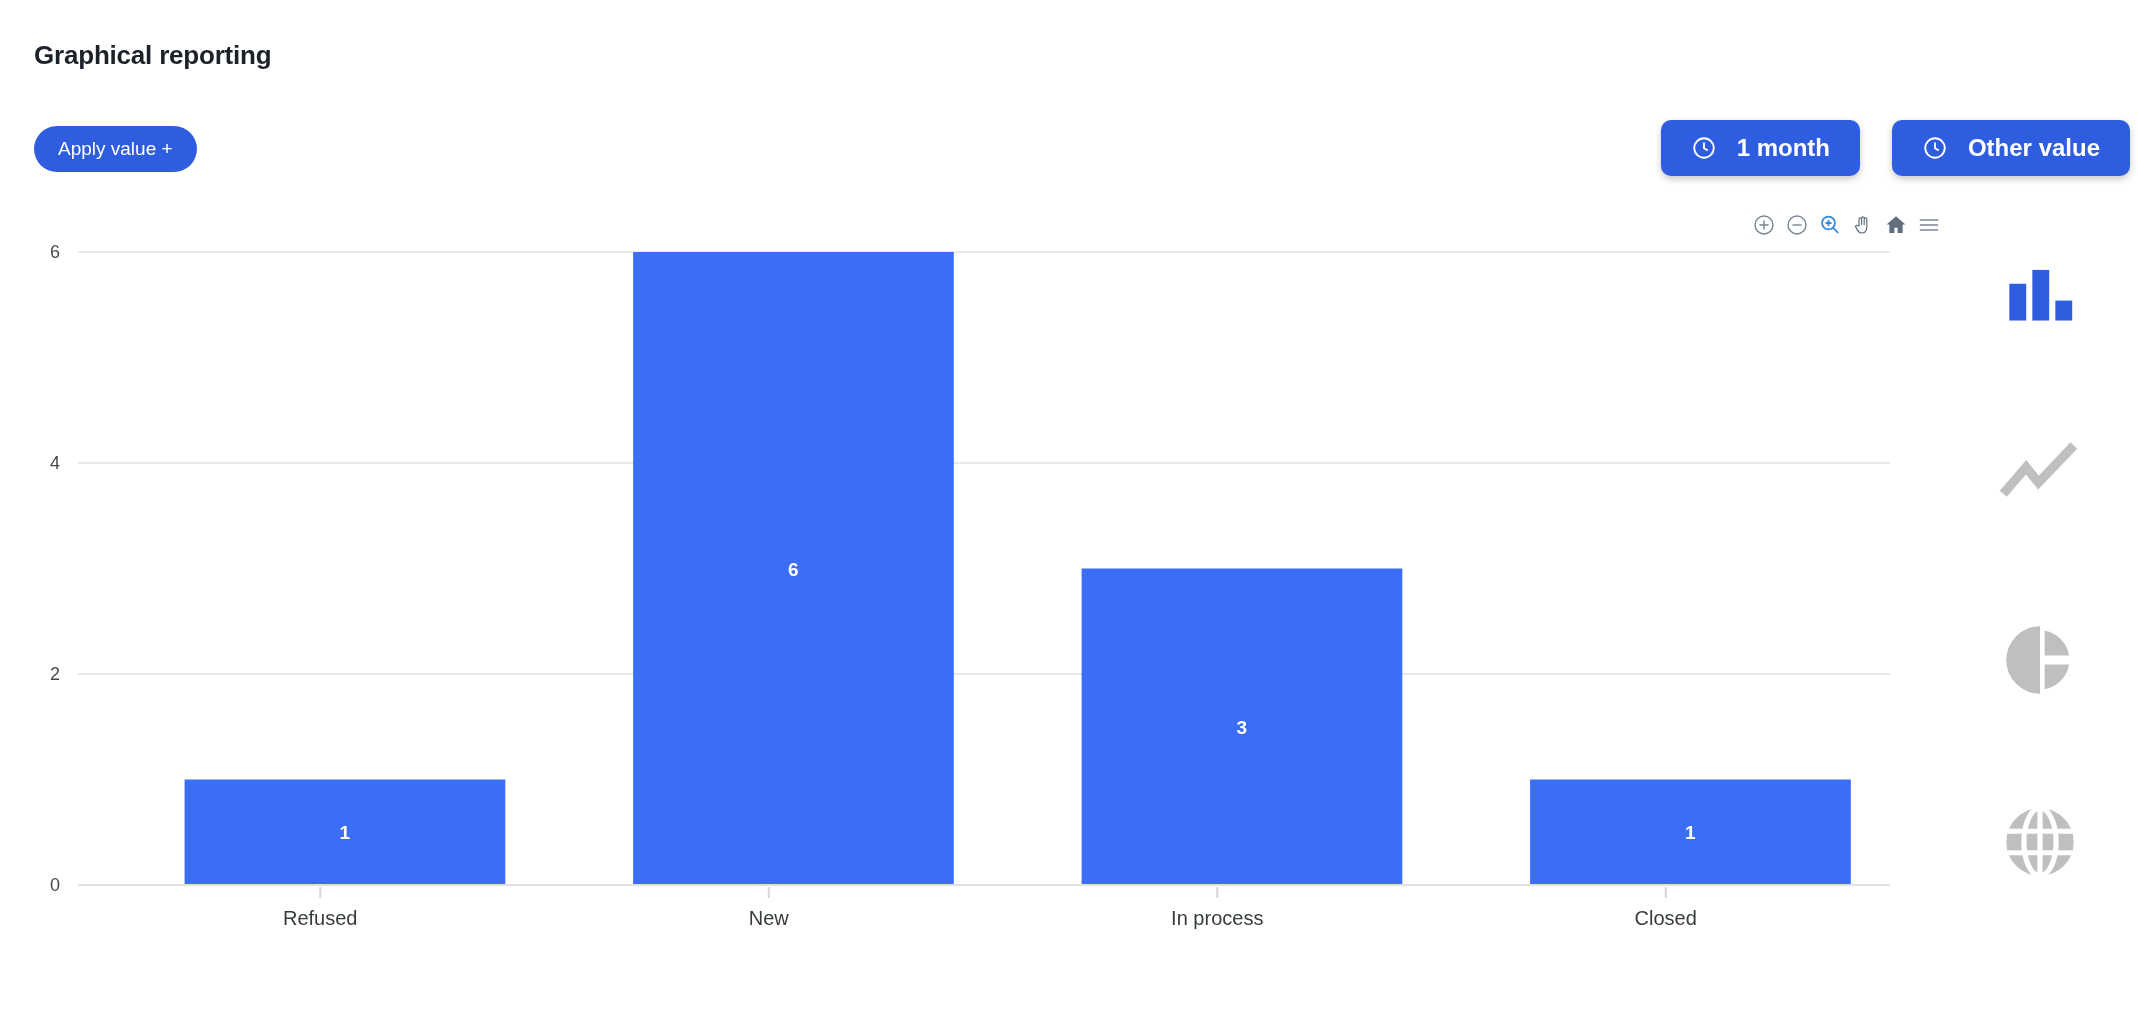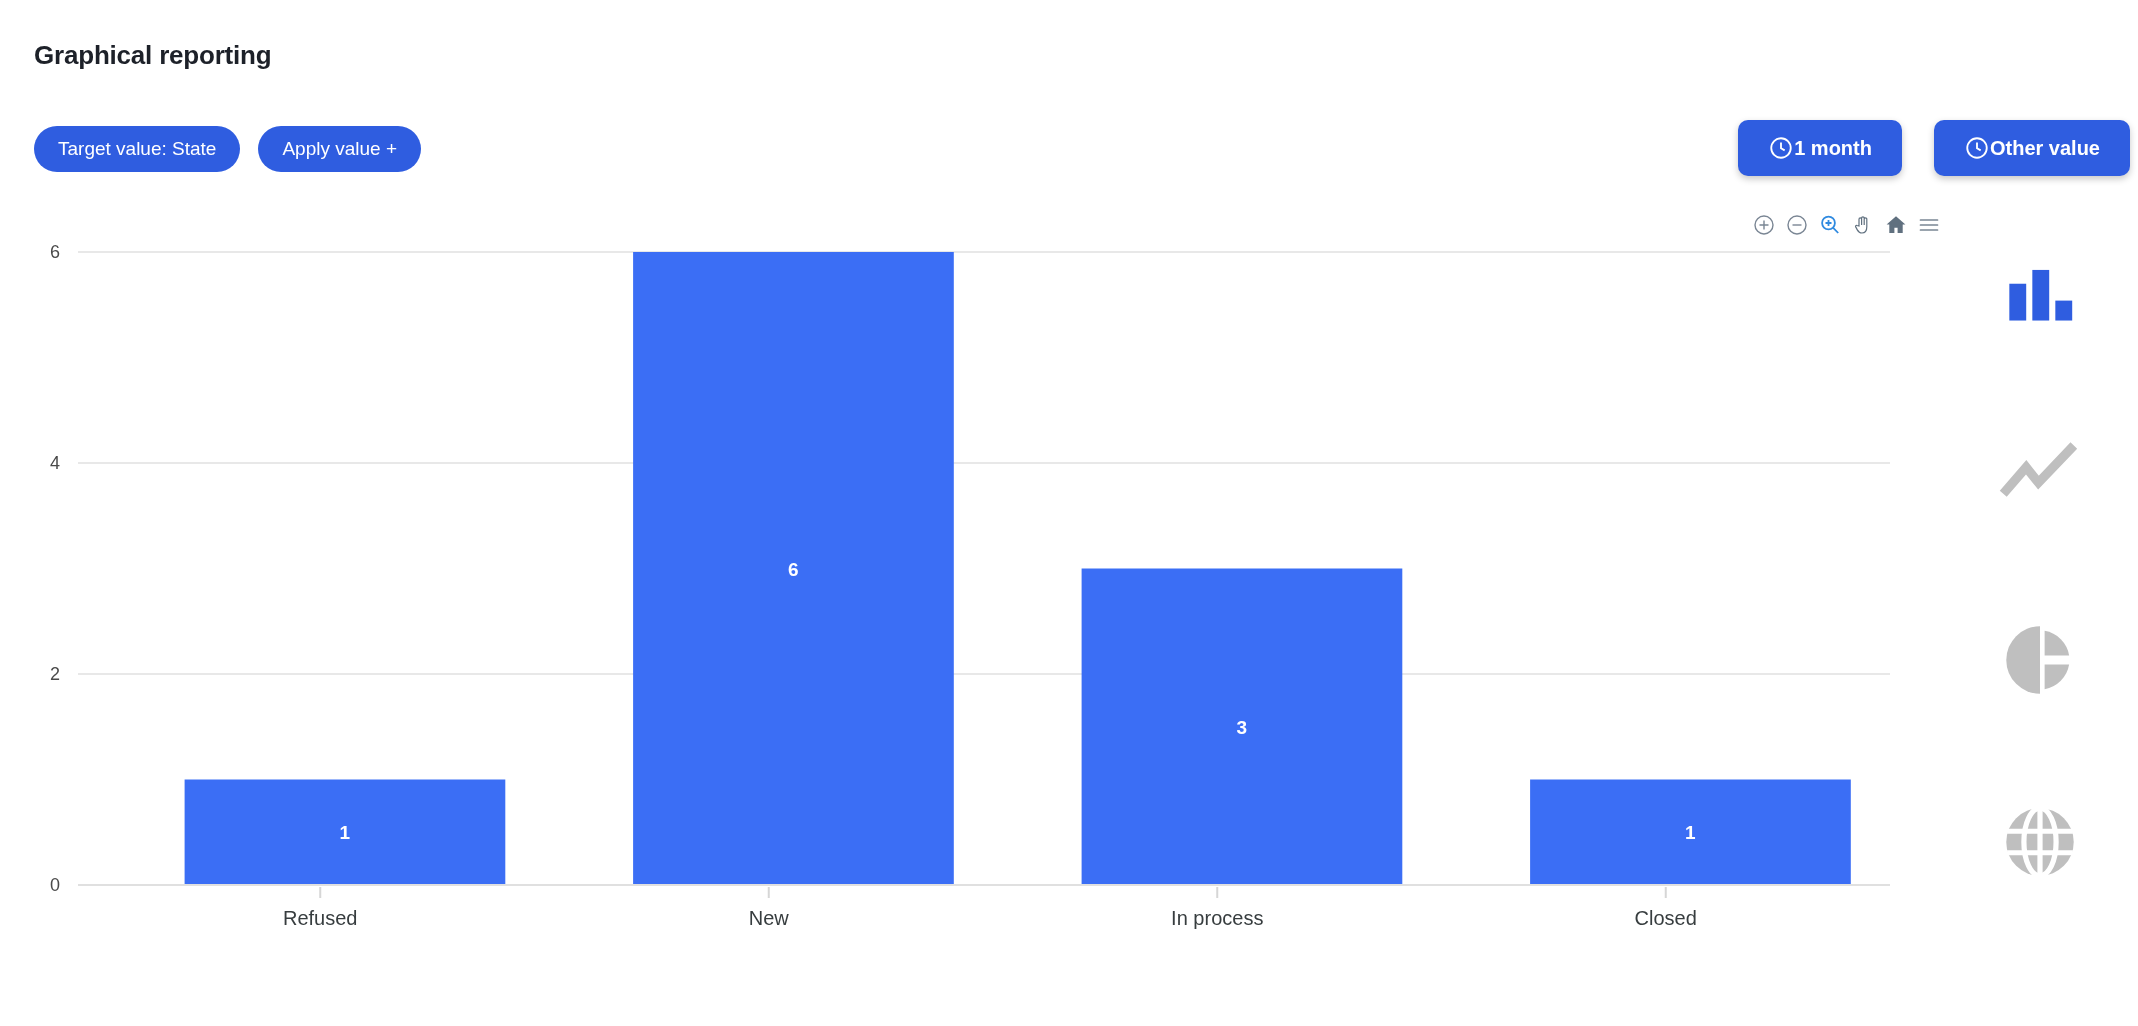--- a/index.html
+++ b/index.html
@@ -46,24 +46,25 @@
     right: 8px; top: 120px;
     display: flex;
     gap: 32px;
     align-items: center;
   }
   .period-btn {
     height: 56px;
     border-radius: 10px;
     background: #2f5de0;
     color: #ffffff;
-    font-size: 20px;
+    font-size: 24px;
     font-weight: bold;
     display: flex;
     align-items: center;
+    gap: 20px;
     padding: 0 30px;
     border: none;
     cursor: pointer;
     white-space: nowrap;
     box-shadow: 0 3px 7px rgba(0,0,0,0.22);
     font-family: "Liberation Sans", sans-serif;
   }
   .period-btn.active { background: #6ddb8a; }
   .clock-icon { width: 26px; height: 26px; flex: 0 0 26px; display:block; }
 
@@ -103,21 +104,20 @@
   .rail-svg { width: 92px; height: 92px; display: block; }
 </style>
 </head>
 <body>
 
 <div class="page">
 
   <div class="page-title">Graphical reporting</div>
 
   <div class="filter-row">
-    <button class="pill">Target value: State</button>
     <button class="pill">Apply value +</button>
   </div>
 
   <div class="period-row">
 
     <button class="period-btn">
       <span>
         <svg class="clock-icon" viewBox="0 0 24 24" fill="none" stroke="#ffffff" stroke-width="1.7">
           <circle cx="12" cy="12" r="9"></circle>
             <path d="M12 7v5.2l3.4 2"></path>

